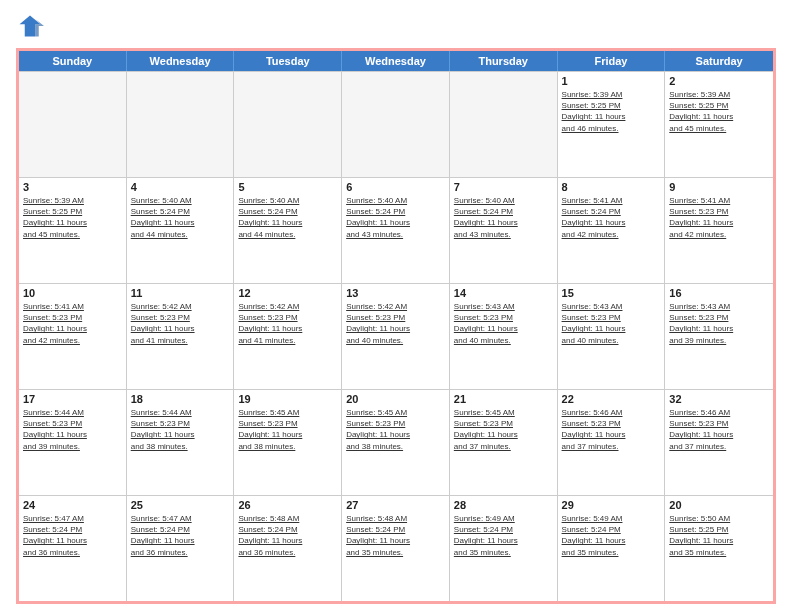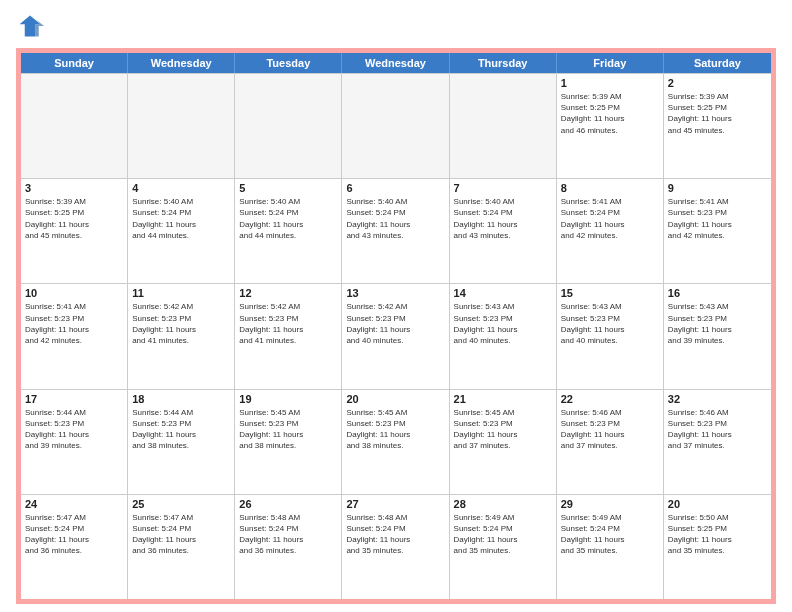--- a/index.html
+++ b/index.html
@@ -57,21 +57,21 @@
       line-height: 1.1;
     }
     .subtitle {
       font-size: 13px;
       color: #444;
     }
     .calendar {
       flex: 1;
       display: flex;
       flex-direction: column;
-      border: 5px solid #fca5a5;
+      border: 3px solid #fca5a5;
     }
     .cal-header {
       display: grid;
       grid-template-columns: repeat(7, 1fr);
       background: #3a7bc8;
     }
     .cal-header-cell {
       color: #fff;
       font-size: 11px;
       font-weight: bold;
@@ -103,20 +103,21 @@
     .day-number {
       font-size: 11px;
       font-weight: bold;
       color: #222;
       margin-bottom: 2px;
     }
     .day-info {
       font-size: 8px;
       color: #333;
       line-height: 1.4;
+      text-decoration: underline;
     }
   </style>
 </head>
 <body>
 
 <div class="page">
   <div class="header">
     <div class="logo">
       <svg class="logo-icon" viewBox="0 0 32 32">
         <polygon points="16,4 28,14 22,14 22,28 10,28 10,14 4,14" fill="#3a7bc8"></polygon>

